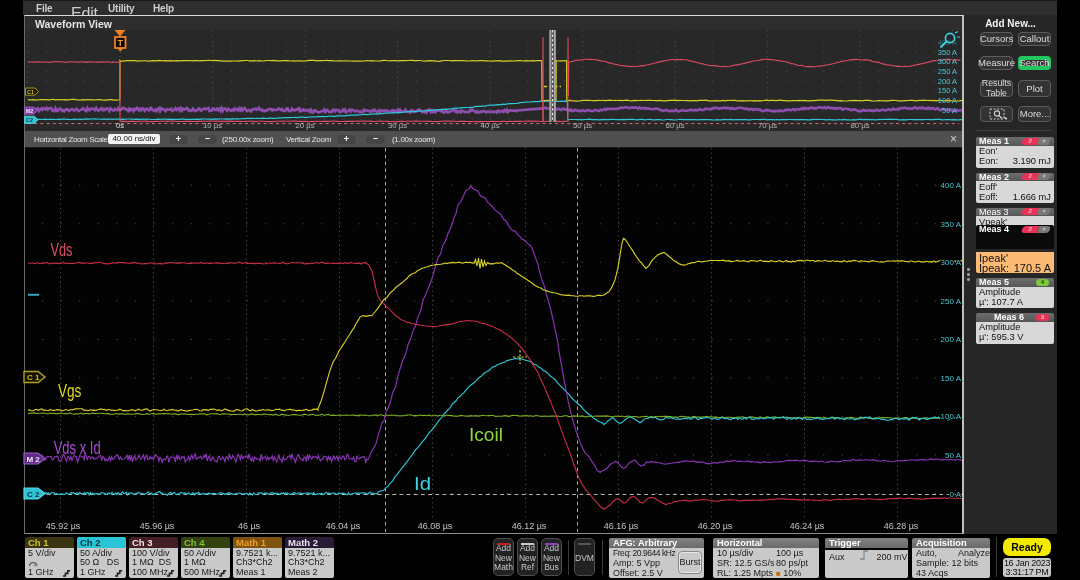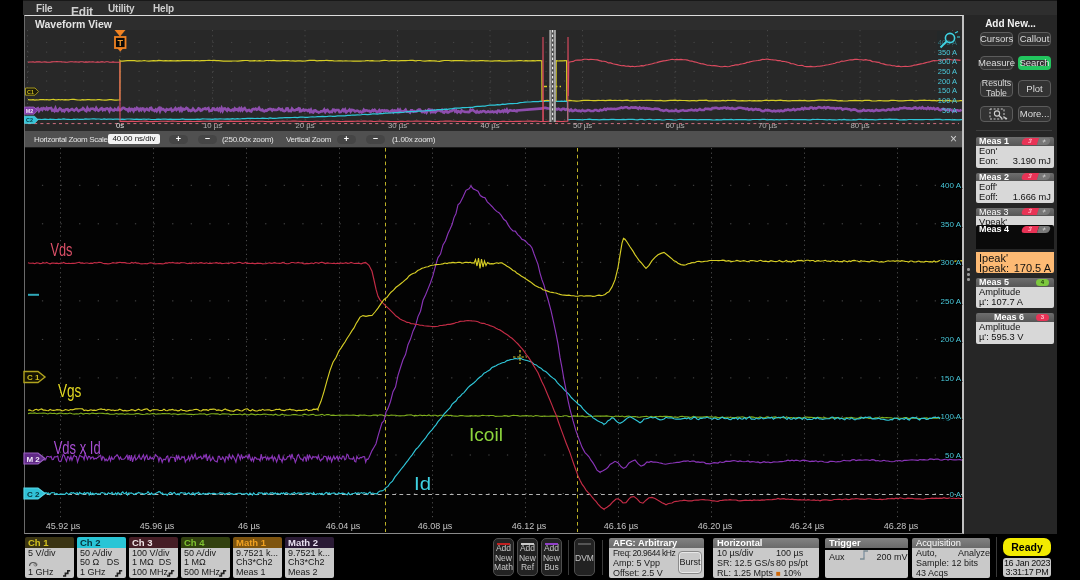--- a/index.html
+++ b/index.html
@@ -1,20 +1,20 @@
 <!DOCTYPE html>
 <html><head><meta charset="utf-8"><style>
 *{margin:0;padding:0;box-sizing:border-box;font-family:"Liberation Sans",sans-serif}
 html,body{width:1080px;height:580px;background:#000;overflow:hidden;position:relative}
 .abs{position:absolute}
 </style></head><body>
 
 <div class="abs" style="left:23px;top:0;width:1034px;height:15px;background:#2e2e2e;border-top:1px solid #181818">
  <span class="abs" style="left:13px;top:2px;font-size:10px;font-weight:bold;color:#cfcfcf;letter-spacing:-.2px">File</span>
- <span class="abs" style="left:48px;top:4px;font-size:12px;font-weight:bold;color:#cfcfcf;letter-spacing:-.2px">Edit</span>
+ <span class="abs" style="left:48px;top:4px;font-size:16px;font-weight:normal;color:#cfcfcf;letter-spacing:-.2px">Edit</span>
  <span class="abs" style="left:85px;top:2px;font-size:10px;font-weight:bold;color:#cfcfcf;letter-spacing:-.2px">Utility</span>
  <span class="abs" style="left:130px;top:2px;font-size:10px;font-weight:bold;color:#cfcfcf;letter-spacing:-.2px">Help</span>
 </div>
 
 <div class="abs" style="left:24px;top:15px;width:940px;height:519px;background:#1b1b1b;border-top:1px solid #dcdcdc;border-left:1px solid #6a6a6a;border-right:2px solid #c0c0c0;border-bottom:1px solid #8a8a8a">
  <div class="abs" style="left:0;top:0;width:937px;height:14px;background:#2d2d2d">
   <span class="abs" style="left:10px;top:2px;font-size:10.5px;font-weight:600;color:#e4e4e4">Waveform View</span>
  </div>
 </div>
 
@@ -351,21 +351,21 @@
 <div class="abs" style="left:825px;top:537.5px;width:83px;height:40px;border-radius:2px;overflow:hidden">
 <div style="height:10px;background:linear-gradient(#828282,#6a6a6a);color:#fff;font-size:9.3px;font-weight:bold;line-height:10px;padding-left:4px">Trigger</div>
 <div style="height:30px;background:#c9c9c9;color:#1a1a1a;font-size:9px;position:relative;line-height:10.2px;padding:0 0 0 4px;white-space:nowrap">
 <div style="margin-top:2px"><span>Aux</span><svg width="14" height="10" style="margin:0 4px 0 14px">
           <path d="M1,9 h4 v-8 h4" stroke="#7a8a92" stroke-width="1.3" fill="none"></path>
           <path d="M5,7 l0,-5" stroke="#9ab" stroke-width="1"></path>
         </svg><span>200 mV</span></div>
 </div>
   </div>
 <div class="abs" style="left:912px;top:537.5px;width:78px;height:40px;border-radius:2px;overflow:hidden">
-<div style="height:10px;background:linear-gradient(#828282,#6a6a6a);color:#fff;font-size:9.3px;font-weight:normal;line-height:10px;padding-left:4px">Acquisition</div>
+<div style="height:10px;background:linear-gradient(#828282,#6a6a6a);color:#fff;font-size:9.3px;font-weight:bold;line-height:10px;padding-left:4px">Acquisition</div>
 <div style="height:30px;background:#c9c9c9;color:#1a1a1a;font-size:9px;position:relative;line-height:10.2px;padding:0 0 0 4px;white-space:nowrap">
 <div><span style="display:inline-block;width:42px">Auto,</span><span>Analyze</span></div>
 <div>Sample: 12 bits</div>
       <div>43 Acqs</div>
 </div>
   </div>
 <div class="abs" style="left:996px;top:537px;width:1px;height:40px;background:#3a3a3a"></div>
 <div class="abs" style="left:1003px;top:537.5px;width:48px;height:18px;background:#f2ea00;border-radius:7px;color:#000;font-size:10.5px;font-weight:bold;text-align:center;line-height:18px">Ready</div>
 <div class="abs" style="left:1003px;top:558px;width:48px;height:19px;background:#c9c9c9;border-radius:3px;color:#111;font-size:9px;letter-spacing:-0.3px;white-space:nowrap;text-align:center;line-height:9.3px;padding-top:0.5px">16 Jan 2023<br>3:31:17 PM</div>
 

